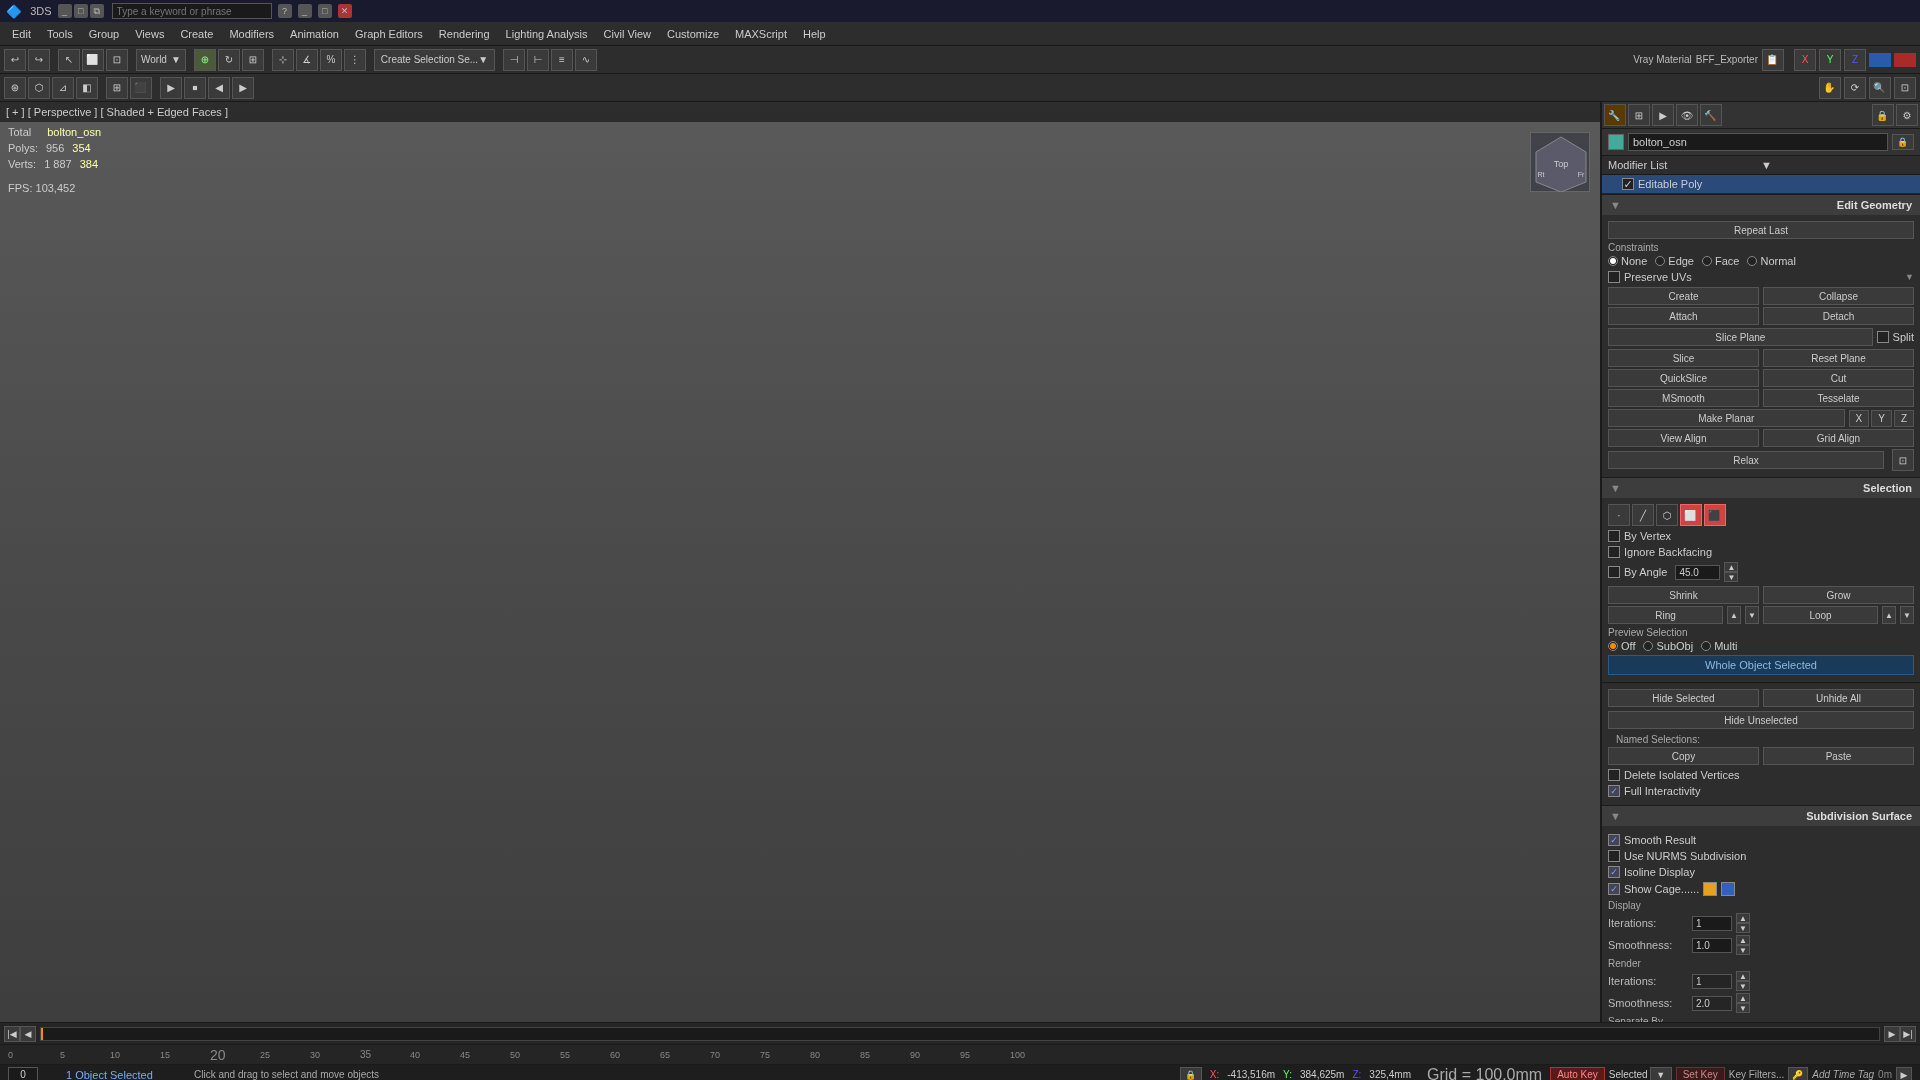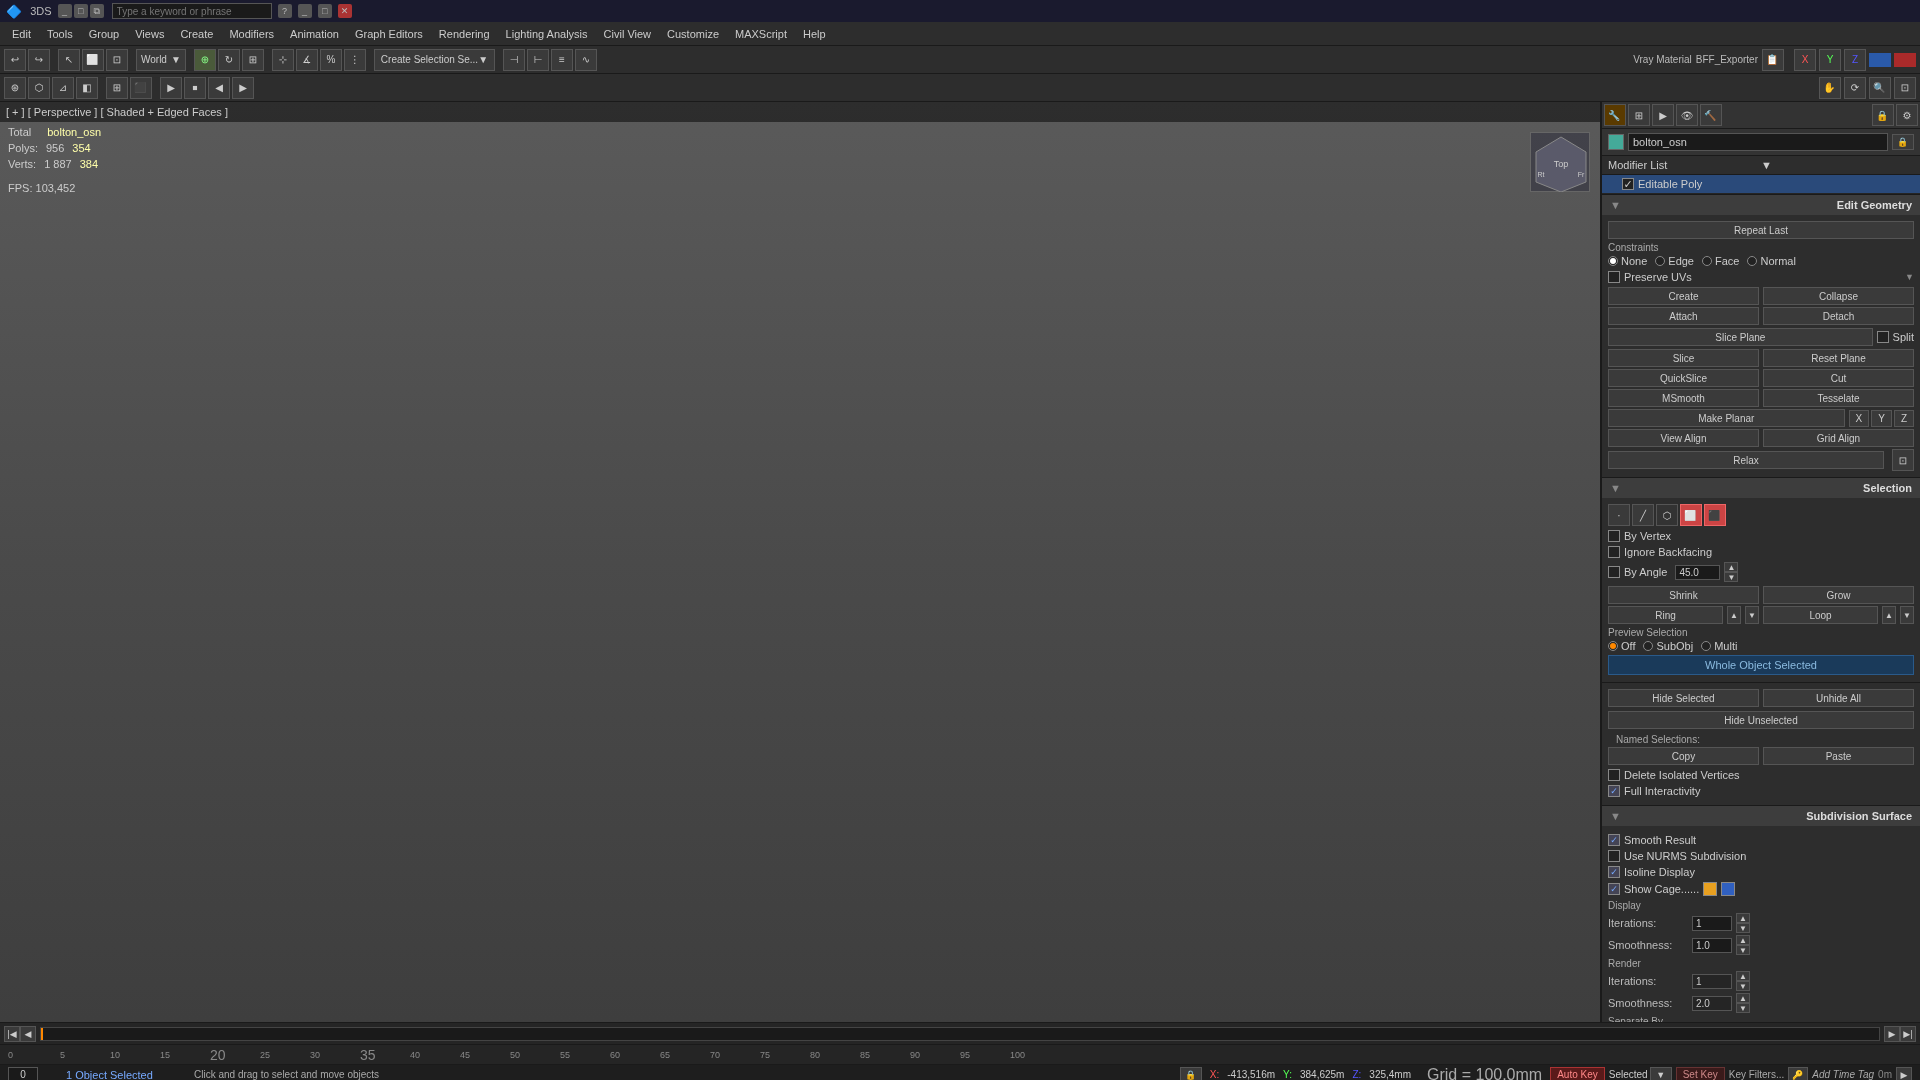--- a/index.html
+++ b/index.html
@@ -599,21 +599,21 @@
 
 <div id="framebar">
   <div id="framebar-numbers">
     <span style="position:absolute;left:8px;font-size:9px;color:#888;">0</span>
     <span style="position:absolute;left:60px;font-size:9px;color:#888;">5</span>
     <span style="position:absolute;left:110px;font-size:9px;color:#888;">10</span>
     <span style="position:absolute;left:160px;font-size:9px;color:#888;">15</span>
     <span style="position:absolute;left:210px;font-size:14px;color:#888;">20</span>
     <span style="position:absolute;left:260px;font-size:9px;color:#888;">25</span>
     <span style="position:absolute;left:310px;font-size:9px;color:#888;">30</span>
-    <span style="position:absolute;left:360px;font-size:14px;color:#888;">35</span>
+    <span style="position:absolute;left:360px;font-size:10px;color:#888;">35</span>
     <span style="position:absolute;left:410px;font-size:9px;color:#888;">40</span>
     <span style="position:absolute;left:460px;font-size:9px;color:#888;">45</span>
     <span style="position:absolute;left:510px;font-size:9px;color:#888;">50</span>
     <span style="position:absolute;left:560px;font-size:9px;color:#888;">55</span>
     <span style="position:absolute;left:610px;font-size:9px;color:#888;">60</span>
     <span style="position:absolute;left:660px;font-size:9px;color:#888;">65</span>
     <span style="position:absolute;left:710px;font-size:9px;color:#888;">70</span>
     <span style="position:absolute;left:760px;font-size:9px;color:#888;">75</span>
     <span style="position:absolute;left:810px;font-size:9px;color:#888;">80</span>
     <span style="position:absolute;left:860px;font-size:9px;color:#888;">85</span>

